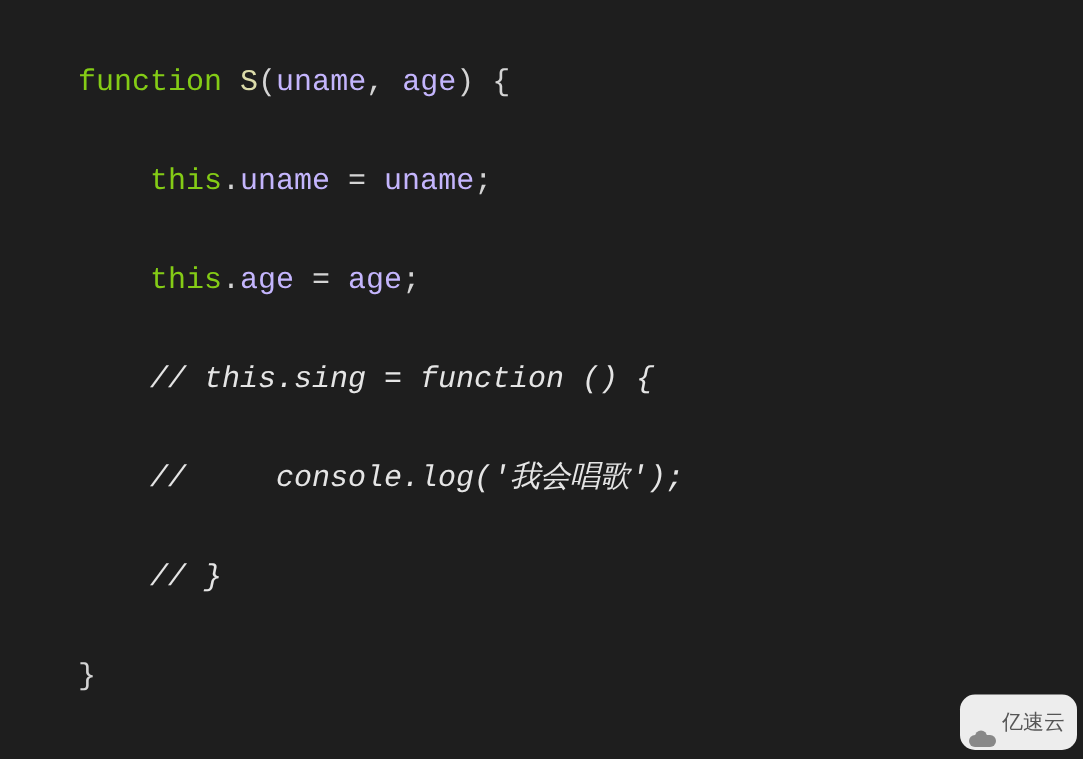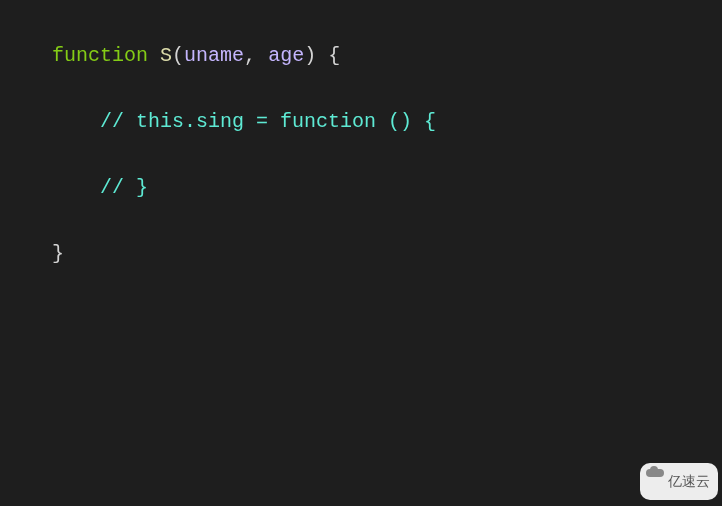--- a/index.html
+++ b/index.html
@@ -20,35 +20,35 @@
     white-space: pre;
     color: #d4d4d4;
   }
   .line {
     display: block;
   }
   .kw   { color: #84cc16; }  
   .fn   { color: #dcdcaa; }  
   .param{ color: #c4b5fd; }  
   .pun  { color: #d4d4d4; }  
-  .cmt  { color: #5eead4; }  
+  .cmt  { color: #e5e5e5; font-style: italic; }  
   .op   { color: #d4d4d4; }
 
   .watermark {
     position: absolute;
     right: 4px;
     bottom: 6px;
     background: rgba(255,255,255,0.92);
     color: #555;
     font-family: "Microsoft YaHei", sans-serif;
     font-size: 14px;
     padding: 2px 8px 2px 6px;
     border-radius: 10px;
     display: flex;
-    align-items: flex-start;
+    align-items: flex-end;
     gap: 4px;
   }
   .watermark .cloud {
     width: 18px;
     height: 12px;
     position: relative;
   }
   .watermark .cloud::before {
     content: "";
     position: absolute;
@@ -64,21 +64,24 @@
     width: 8px; height: 8px;
     background: #888;
     border-radius: 50%;
   }
 </style>
 </head>
 <body>
 
 <div class="editor">
 <span class="line">    <span class="kw">function</span> <span class="fn">S</span><span class="pun">(</span><span class="param">uname</span><span class="pun">,</span> <span class="param">age</span><span class="pun">)</span> <span class="pun">{</span></span>
+<span class="line">        <span class="kw">this</span><span class="pun">.</span><span class="param">uname</span><span class="op"> = </span><span class="param">uname</span><span class="pun">;</span></span>
+<span class="line">        <span class="kw">this</span><span class="pun">.</span><span class="param">age</span><span class="op"> = </span><span class="param">age</span><span class="pun">;</span></span>
 <span class="line">        <span class="cmt">// this.sing = function () {</span></span>
+<span class="line">        <span class="cmt">//     console.log('我会唱歌');</span></span>
 <span class="line">        <span class="cmt">// }</span></span>
 <span class="line">    <span class="pun">}</span></span>
 <span class="line">    </span>
 
 
 
 
 
 
 

